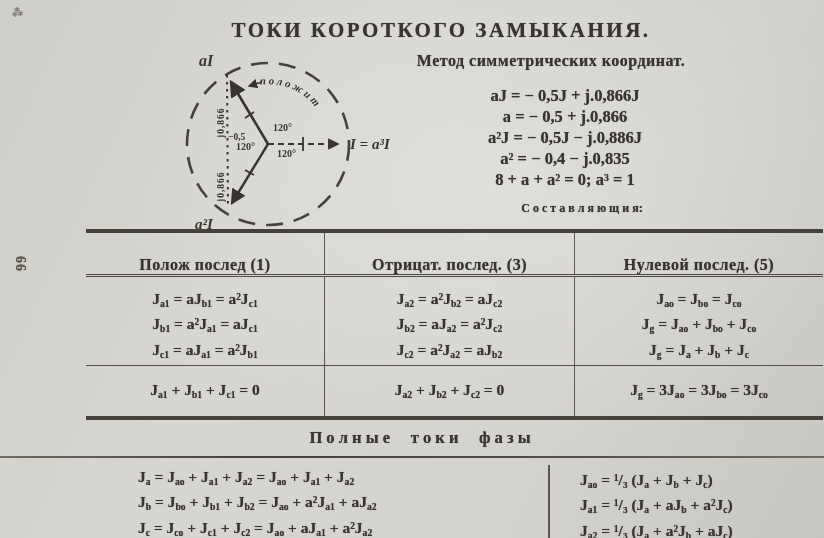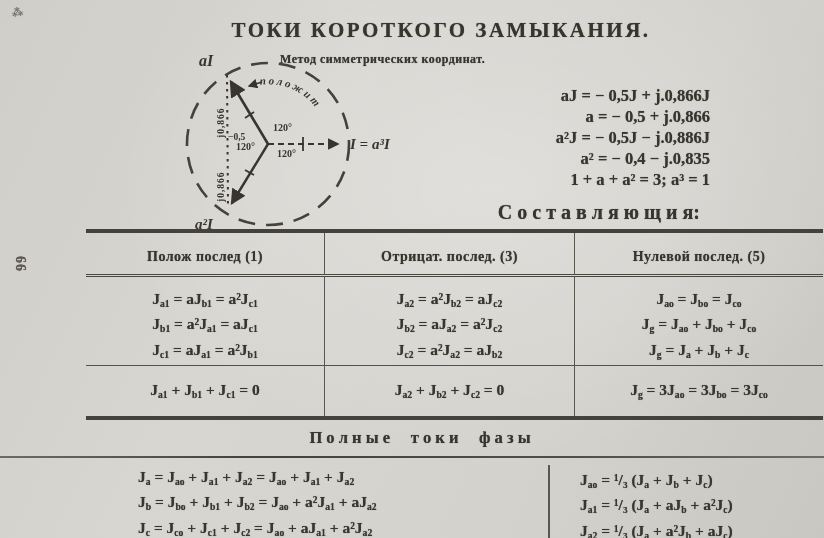--- a/index.html
+++ b/index.html
@@ -14,40 +14,40 @@
   }
   .ink { text-shadow:0 0 .8px rgba(56,53,47,.75); }
   .abs { position:absolute; }
 
   .corner-mark { left:12px; top:6px; font-size:11px; color:#7a776f; transform:rotate(-8deg); }
   .side-number { left:12px; top:256px; font-size:14px; font-weight:bold; color:#5c5951;
                  transform:rotate(90deg); letter-spacing:1px; }
 
   .title { left:58px; top:18px; width:766px; text-align:center;
            font-size:21px; font-weight:bold; letter-spacing:2.5px; }
-  .subtitle { left:280px; top:52px; width:542px; text-align:left;
-              font-size:12px; font-weight:bold; letter-spacing:.5px; }
+  .subtitle { left:280px; top:52px; width:542px; text-align:center;
+              font-size:16px; font-weight:bold; letter-spacing:.5px; }
 
   .diagram { left:140px; top:45px; }
 
-  .op-formulas { left:420px; top:85px; width:290px; text-align:right;
+  .op-formulas { left:420px; top:85px; width:290px; text-align:center;
                  font-size:16.5px; line-height:21px; font-weight:bold; }
 
-  .components-heading { left:408px; top:201px; width:292px; text-align:right;
-                        font-size:20px; font-weight:bold; white-space:pre; }
+  .components-heading { left:436px; top:201px; width:292px; text-align:center;
+                        font-size:12px; font-weight:bold; white-space:pre; }
 
   .seq-table { left:86px; top:229px; width:737px;
                border-top:4px solid #45423c; border-bottom:4px solid #45423c; }
   .seq-row { display:flex; }
   .seq-cell { text-align:center; }
   .c1 { width:239px; border-right:1px solid #5a574f; }
   .c2 { width:250px; border-right:1px solid #5a574f; }
   .c3 { width:248px; }
-  .seq-head .seq-cell { height:41px; padding-top:16px;
-                        font-size:14px; font-weight:bold; letter-spacing:.5px; }
+  .seq-head .seq-cell { height:41px; padding-top:23px;
+                        font-size:16px; font-weight:bold; letter-spacing:.5px; }
   .seq-head { border-bottom:3px double #4a4740; }
   .seq-main .seq-cell { height:88px; padding-top:12px;
                         font-size:15.5px; line-height:20px; font-weight:bold;text-align:center; }
   .seq-main { border-bottom:1.5px solid #55524a; }
   .seq-sum .seq-cell { height:50px; padding-top:15px; font-size:15.5px; font-weight:bold; }
   sub { font-size:.62em; vertical-align:-.35em; letter-spacing:0; }
 
   .phase-heading { left:30px; top:428px; width:780px; text-align:center;
                    font-size:16.5px; font-weight:bold; white-space:pre; }
   .full-rule { left:0; top:456px; width:824px; height:2px;
@@ -104,21 +104,21 @@
   <text x="88" y="95" font-size="9.5" font-weight="bold">−0,5</text>
   <text transform="translate(84 93) rotate(-90)" font-size="9.5" font-weight="bold" letter-spacing="1">j0,866</text>
   <text transform="translate(84 157) rotate(-90)" font-size="9.5" font-weight="bold" letter-spacing="1">j0,866</text>
 </svg>
 
 <div class="abs op-formulas ink">
   <div>aJ = − 0,5J + j.0,866J</div>
   <div>a = − 0,5 + j.0,866</div>
   <div>a²J = − 0,5J − j.0,886J</div>
   <div>a² = − 0,4 − j.0,835</div>
-  <div>1 + a + a² = 3; a³ = 1</div>
+  <div>8 + a + a² = 0; a³ = 1</div>
 </div>
 
 <div class="abs components-heading ink">С о с т а в л я ю щ и я:</div>
 
 <div class="abs seq-table ink">
   <div class="seq-row seq-head">
     <div class="seq-cell c1">Полож послед (1)</div>
     <div class="seq-cell c2">Отрицат. послед. (3)</div>
     <div class="seq-cell c3">Нулевой послед. (5)</div>
   </div>

